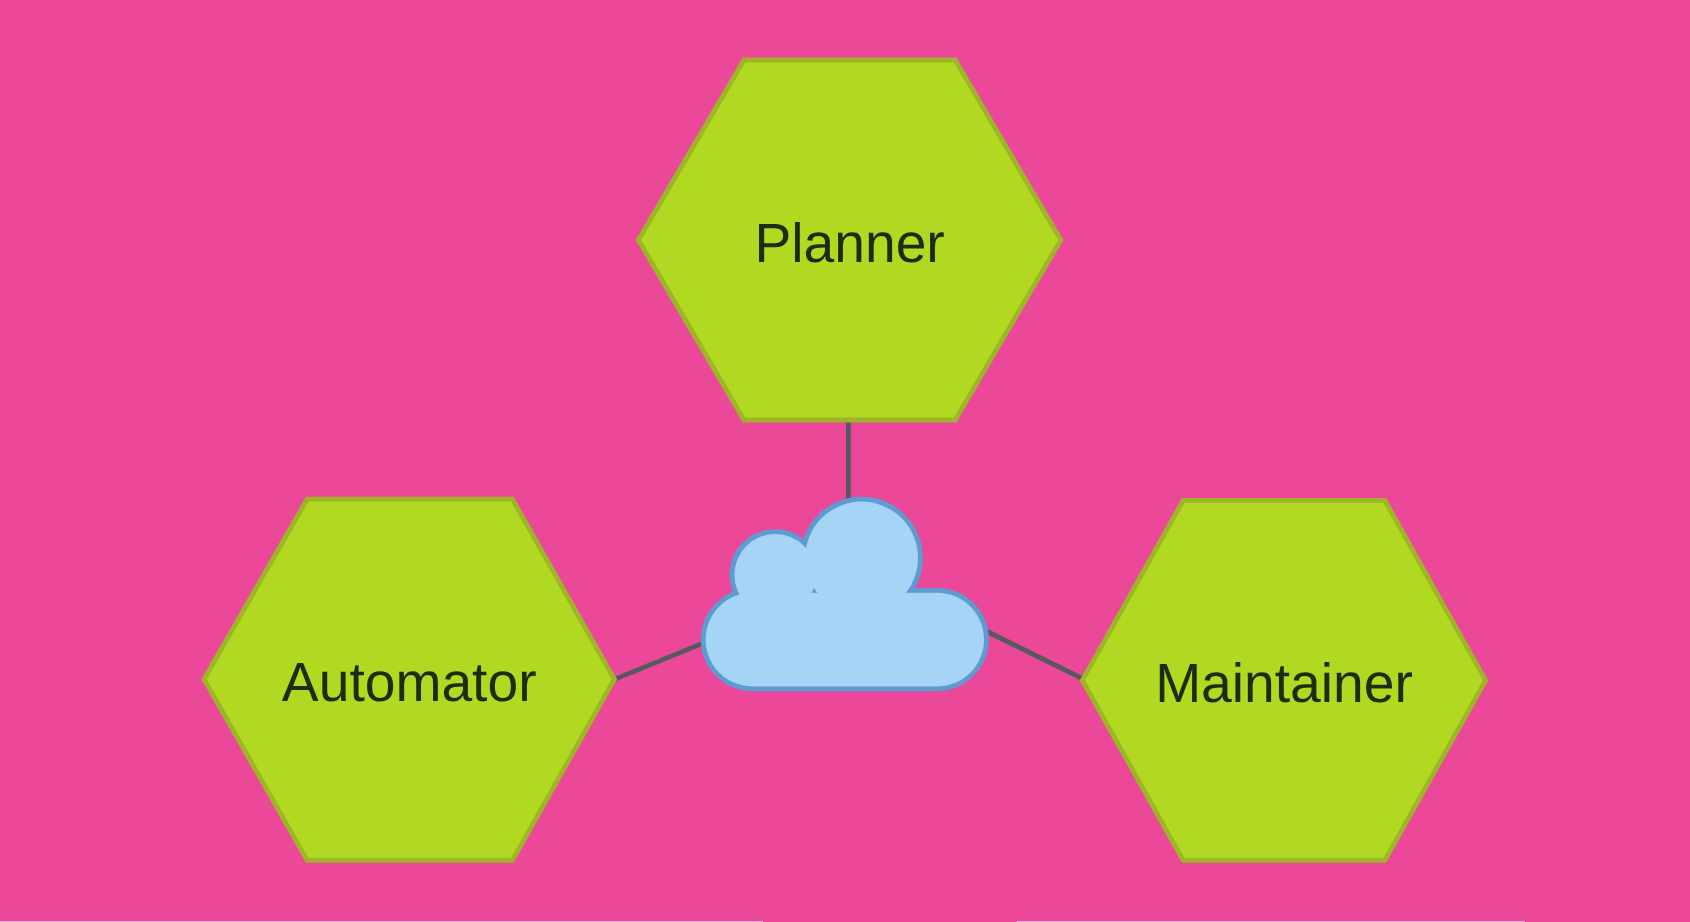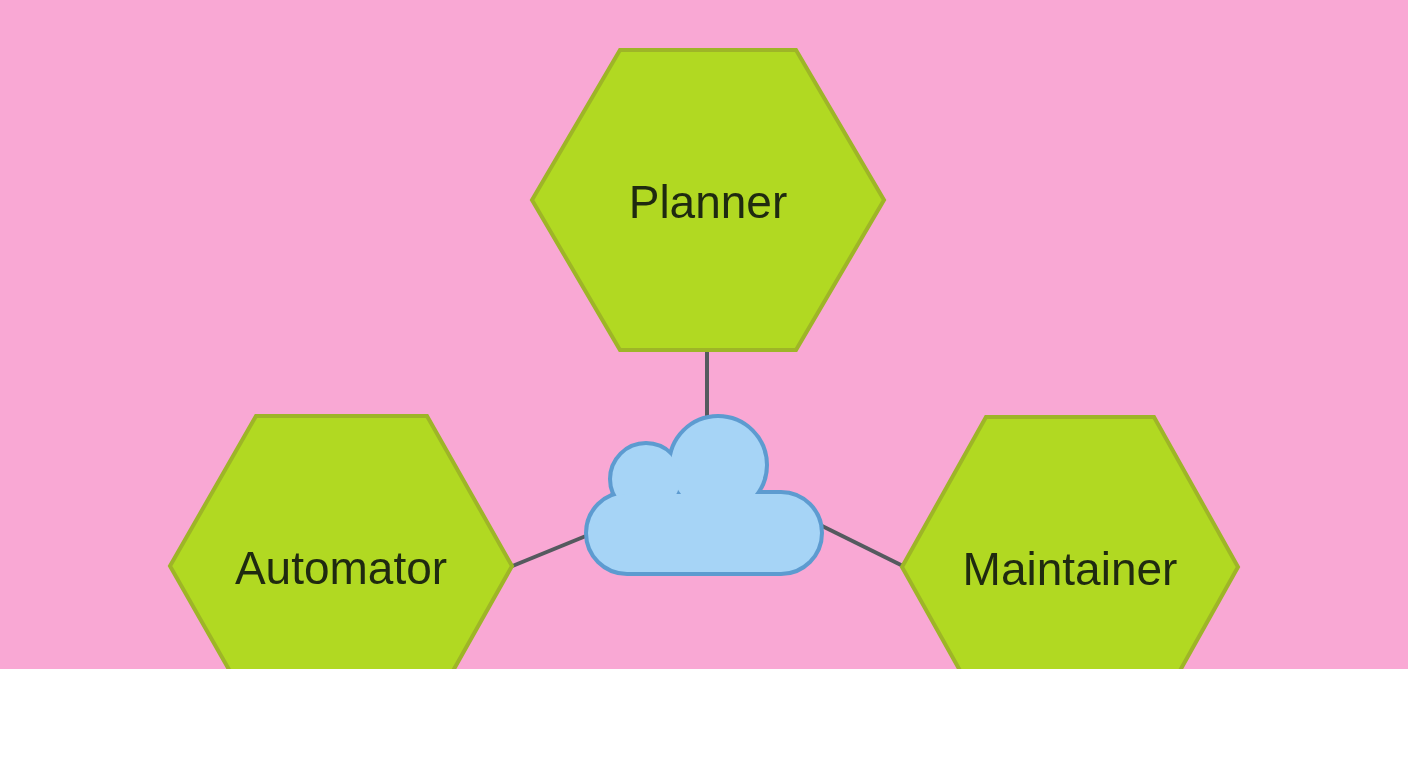--- a/index.html
+++ b/index.html
@@ -3,22 +3,22 @@
 <meta charset="utf-8">
 <style>
   html, body {
     margin: 0;
     padding: 0;
     background: #ffffff;
   }
   .stage {
     position: relative;
     width: 1408px;
-    height: 669px;
-    background: #f9a8d4;
+    height: 768px;
+    background: #ec4899;
     overflow: hidden;
   }
   svg text {
     font-family: "Liberation Sans", sans-serif;
     font-size: 46px;
     font-weight: 400;
     text-anchor: middle;
     dominant-baseline: central;
   }
 </style>

